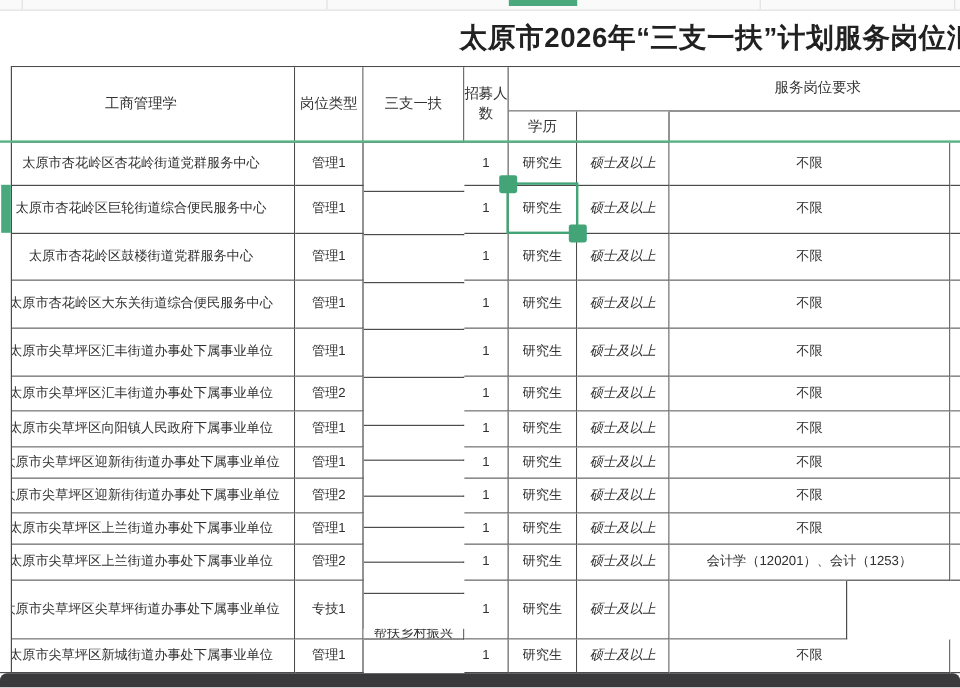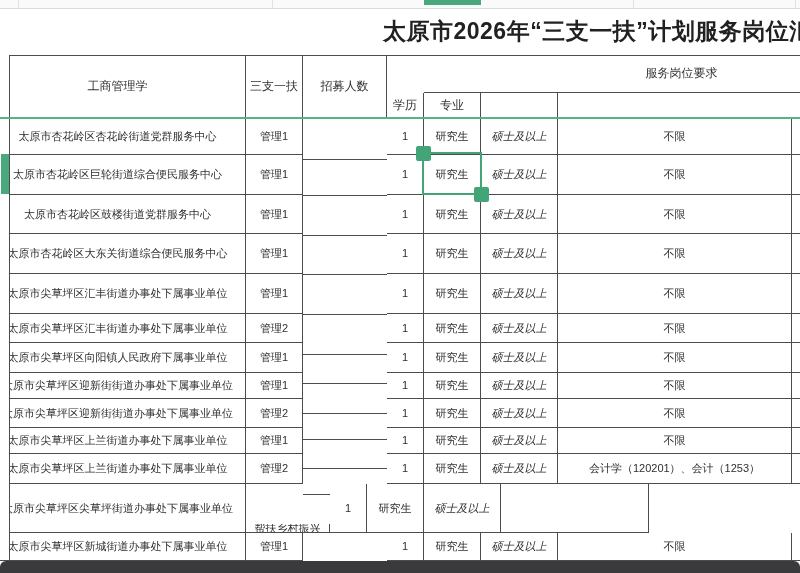--- a/index.html
+++ b/index.html
@@ -67,33 +67,33 @@
 
 <div class="title-band"></div>
 <div class="sheet-title">太原市2026年“三支一扶”计划服务岗位汇</div>
 
 <div class="table-wrap">
   <div class="hdr-grid">
     <div class="cell hdr span2">
         <span>工商管理学</span>
       </div>
     <div class="cell hdr span2">
+        <span>岗位类型</span>
+      </div>
+    <div class="cell hdr span2">
         <span>三支一扶</span>
       </div>
     <div class="cell hdr span2">
         <span>招募人数</span>
       </div>
     <div class="cell hdr req">
         <span>服务岗位要求</span>
       </div>
     <div class="cell hdr">
         <span>学历</span>
-      </div>
-    <div class="cell hdr">
-        <span>专业</span>
       </div>
     <div class="cell hdr"></div>
   </div>
   <div id="rows">
   <div class="trow" style="height: 36px;">
     <div class="cell c1">太原市杏花岭区杏花岭街道党群服务中心</div>
     <div class="cell c2">管理1</div>
     <div class="cell c3">帮扶乡村振兴</div>
     <div class="cell c4">1</div>
     <div class="cell c5">研究生</div>
@@ -207,20 +207,21 @@
     <div class="cell c3">帮扶乡村振兴</div>
     <div class="cell c4">1</div>
     <div class="cell c5">研究生</div>
     <div class="cell c6">硕士及以上</div>
     <div class="cell c7">会计学（120201）、会计（1253）</div>
     <div class="cell c8"></div>
   </div>
 
   <div class="trow" style="height: 49px;">
     <div class="cell c1">太原市尖草坪区尖草坪街道办事处下属事业单位</div>
+    <div class="cell c2">专技1</div>
     <div class="cell c3">帮扶乡村振兴</div>
     <div class="cell c4">1</div>
     <div class="cell c5">研究生</div>
     <div class="cell c6">硕士及以上</div>
     <div class="cell c8"></div>
   </div>
 
   <div class="trow" style="height: 28px;">
     <div class="cell c1">太原市尖草坪区新城街道办事处下属事业单位</div>
     <div class="cell c2">管理1</div>

